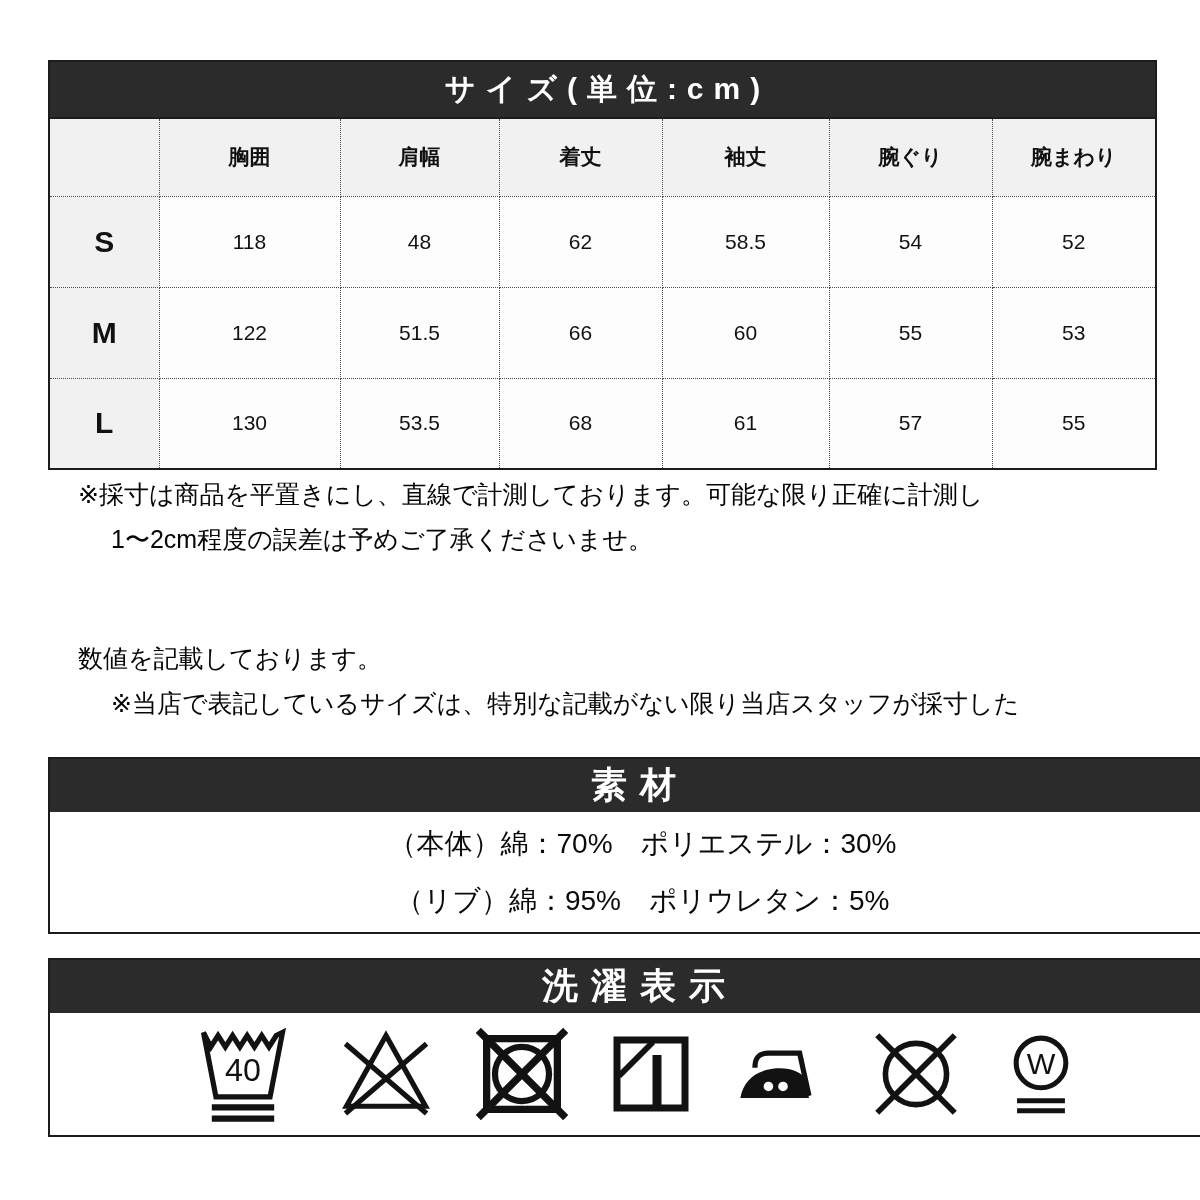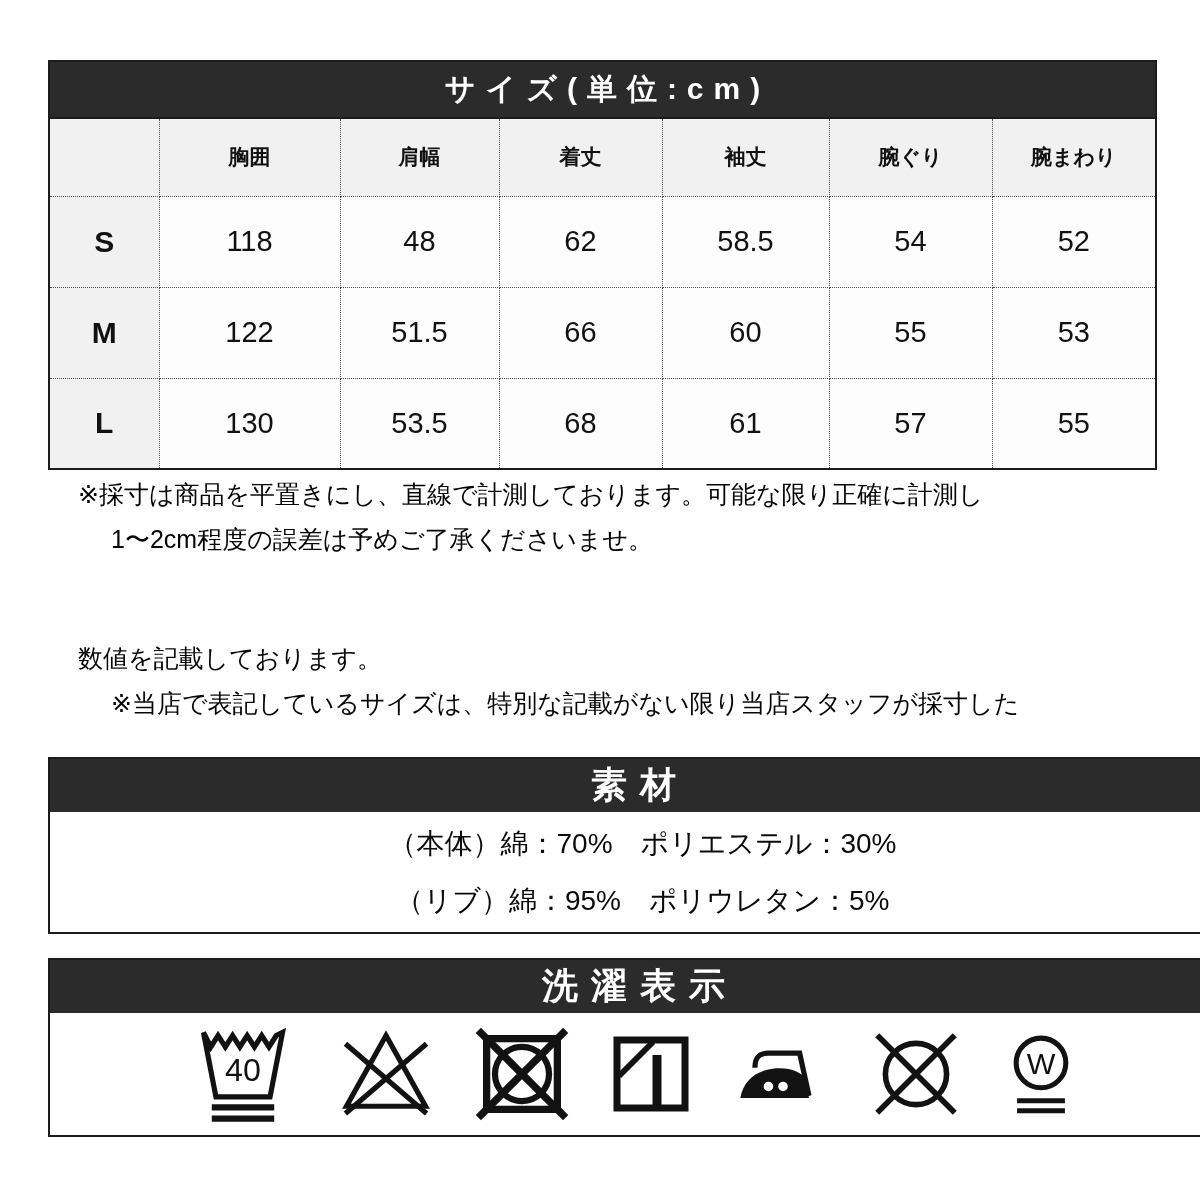--- a/index.html
+++ b/index.html
@@ -24,21 +24,21 @@
     font-size:30px; font-weight:bold; letter-spacing:10px; text-indent:10px;
     border:2px solid #1c1c1c;
   }
   tr.cols-row th {
     height:78px; background:#f1f1f1; font-size:21px; font-weight:bold; color:#111;
   }
   tr.data-row { height:91px; }
   tr.data-row th {
     background:#f1f1f1; font-size:30px; font-weight:bold; color:#111;
   }
-  tr.data-row td { background:#fdfdfd; font-size:29px; font-weight:400; color:#111; }
+  tr.data-row td { background:#fdfdfd; font-size:21px; font-weight:400; color:#111; }
 
   
   .note { font-size:25px; line-height:45px; color:#050505; padding-left:30px; }
   .note .note-line { white-space:nowrap; }
   .note .note-line + .note-line { padding-left:33px; }
 
   
   .boxed { border:2px solid #1c1c1c; background:#ffffff; }
   .band {
     height:53px; background:#2b2b2b; color:#ffffff;

